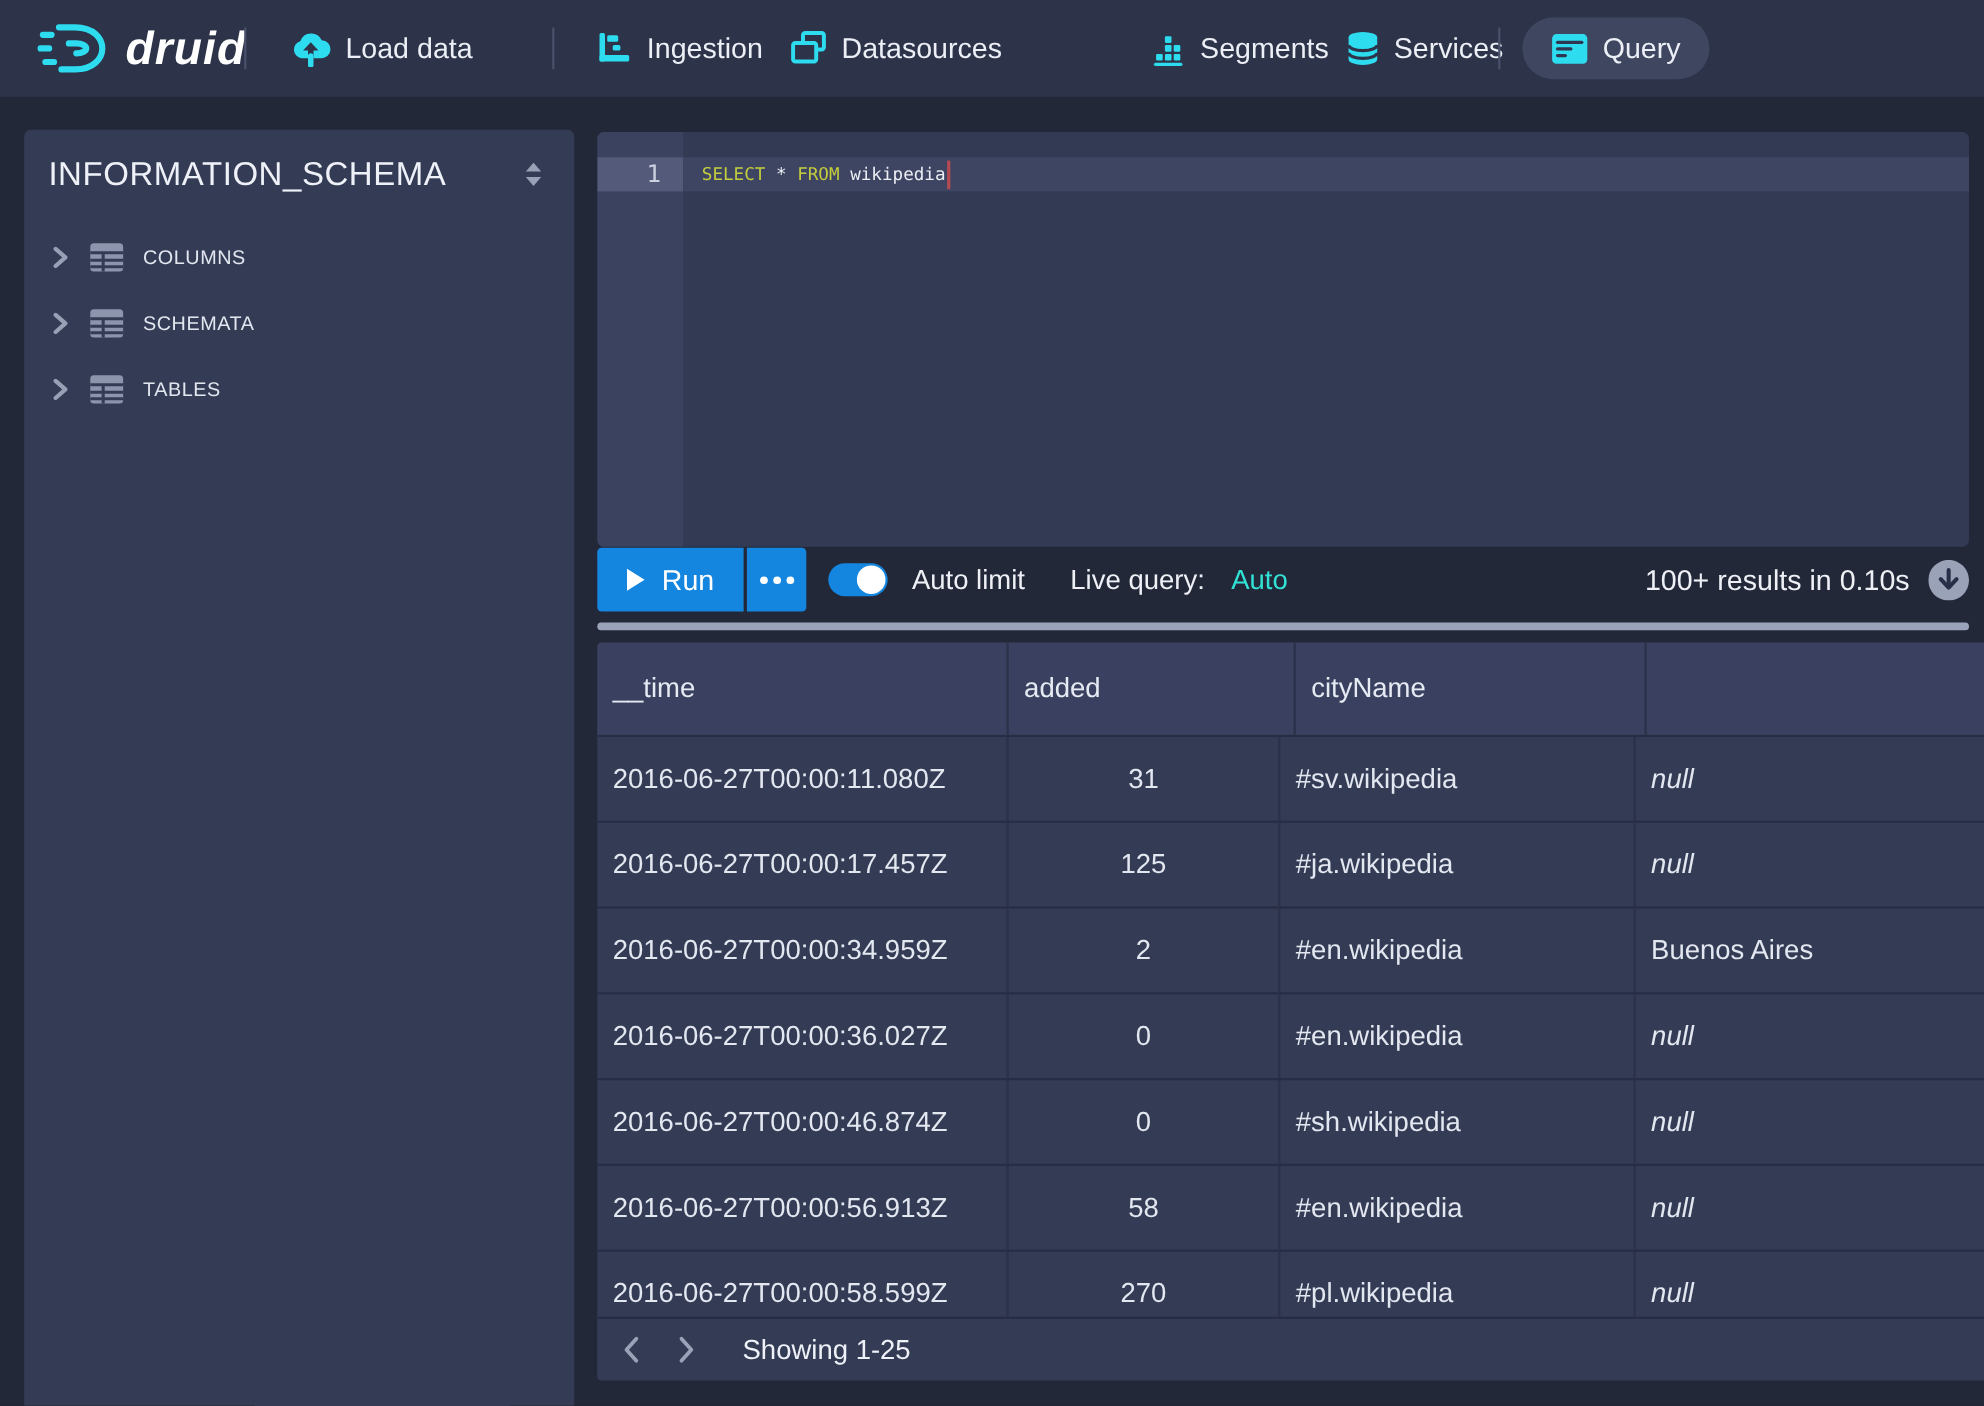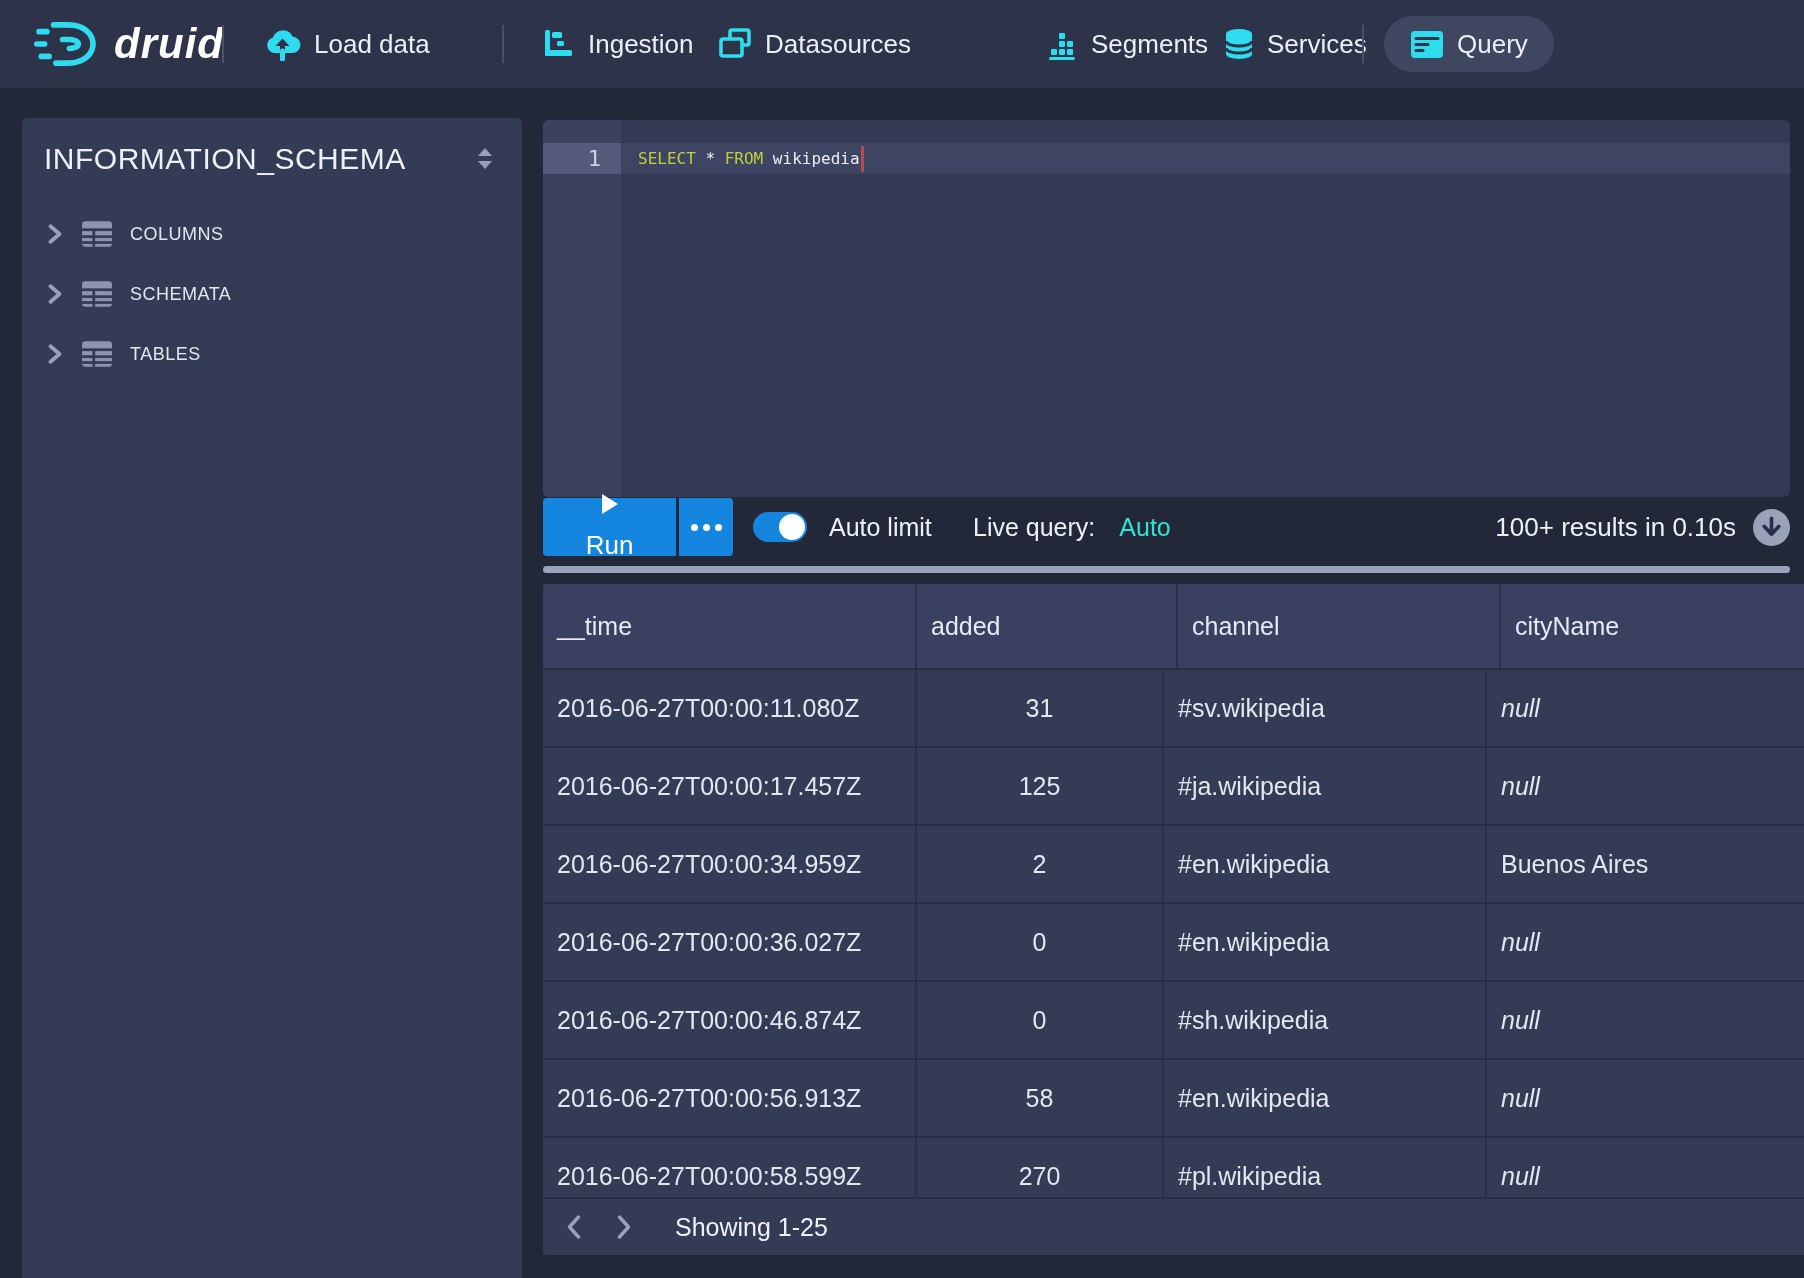--- a/index.html
+++ b/index.html
@@ -34,21 +34,21 @@
   .code-active{position:absolute;left:78px;right:0;top:23px;height:31px;background:#3e4563;}
   .code-line{position:absolute;left:95px;top:23px;height:31px;display:flex;align-items:center;
              font-family:"DejaVu Sans Mono",monospace;font-size:16px;white-space:pre;}
   .kw{color:#c3cd3d;} .plain{color:#eceef4;}
   .cursor{display:inline-block;width:3px;height:26px;background:#b24a52;margin-left:1px;}
 
   
   .run-bar{position:absolute;left:543px;top:497px;width:1247px;height:60px;}
   .rb{position:absolute;display:flex;align-items:center;}
   .run-btn{left:0;top:1px;width:133px;height:58px;background:#1486e0;border-radius:4px 0 0 4px;
-           justify-content:center;gap:16px;color:#fff;font-size:26px;cursor:pointer;flex-direction:column;}
+           justify-content:center;gap:16px;color:#fff;font-size:26px;cursor:pointer;}
   .play{width:0;height:0;border-left:16px solid #fff;border-top:10px solid transparent;border-bottom:10px solid transparent;}
   .more-btn{left:136px;top:1px;width:54px;height:58px;background:#1486e0;border-radius:0 4px 4px 0;
             justify-content:center;gap:5px;cursor:pointer;}
   .dot{width:7px;height:7px;border-radius:50%;background:#fff;}
   .switch-wrap{left:210px;top:0;height:60px;gap:22px;cursor:pointer;}
   .switch{position:relative;width:54px;height:30px;background:#1486e0;border-radius:16px;}
   .knob{position:absolute;right:2px;top:2px;width:26px;height:26px;border-radius:50%;background:#ffffff;}
   .rb-label{font-size:25px;color:#eef0f6;}
   .live{left:430px;top:0;height:60px;gap:24px;}
   .teal{color:#31e2d4;cursor:pointer;}
@@ -270,21 +270,20 @@
       </span>
     </div>
   </div>
 
   <div class="hscroll"></div>
 
   <section class="results">
     <div class="thead">
       <div class="hcell col0">__time</div>
       <div class="hcell col1">added</div>
-      <div class="hcell col2">channel</div>
       <div class="hcell col3">cityName</div>
 
     </div>
     <div class="tbody">
         <div class="trow">
           <div class="cell col0">2016-06-27T00:00:11.080Z</div>
           <div class="cell col1 num">31</div>
           <div class="cell col2">#sv.wikipedia</div>
           <div class="cell col3 nullv">null</div>
         </div>

